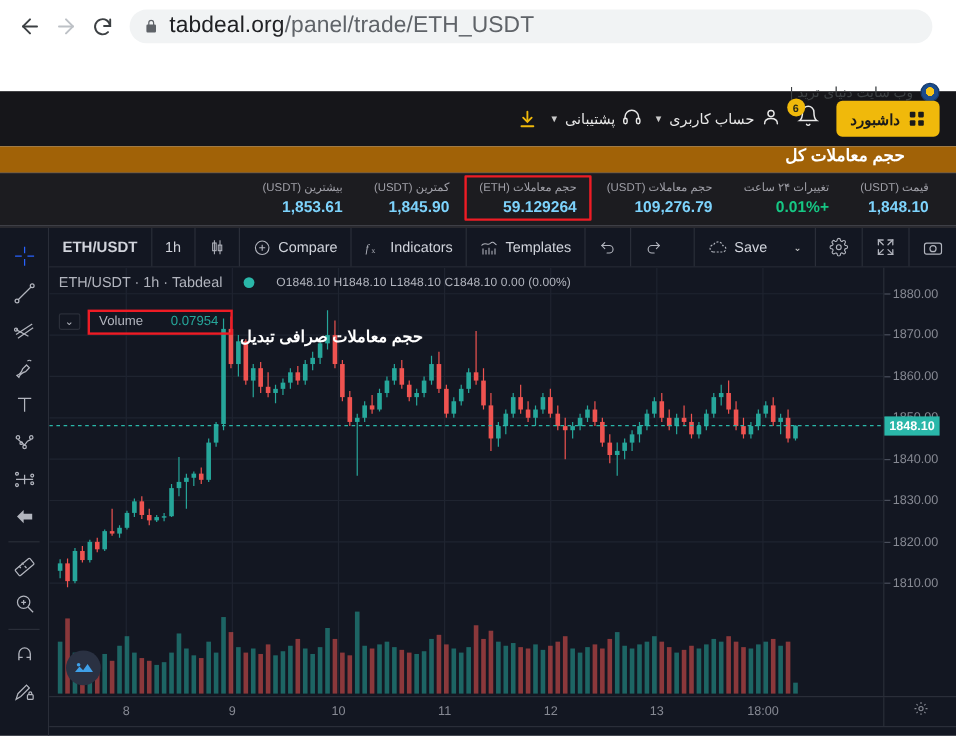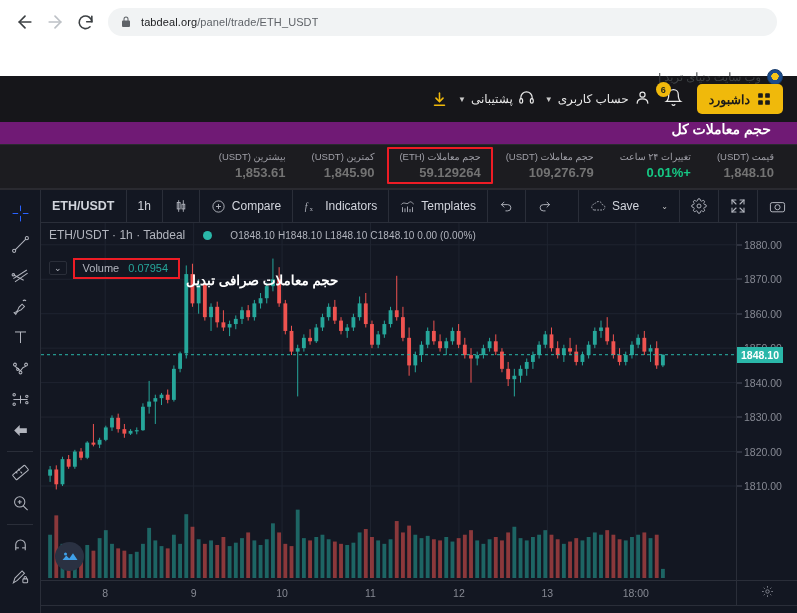--- a/index.html
+++ b/index.html
@@ -21,21 +21,21 @@
   }
   .nav-btn.disabled { color: #bdc1c6; }
   .nav-btn svg { display: block; }
   .omnibox {
     flex: 1; height: 28px; background: #f1f3f4; border-radius: 14px;
     display: flex; align-items: center; padding: 0 12px; margin-left: 8px;
     margin-right: 10px;
   }
   .lock-icon { margin-right: 9px; display: flex; align-items: center; }
   .url-text {
-    font-size: 11px; color: #5f6368; letter-spacing: .1px;
+    font-size: 19px; color: #5f6368; letter-spacing: .1px;
     white-space: nowrap; overflow: hidden;
   }
   .url-text .host { color: #202124; }
 
   
   .bookmark-bar {
     height: 32px; background: #fff; display: flex; align-items: center;
     padding: 0 10px; direction: rtl;
   }
   .bookmark-item {
@@ -70,38 +70,38 @@
   }
   .hdr-item {
     display: flex; align-items: center; gap: 5px;
     color: #e8e8e8; font-size: 12px; cursor: pointer;
   }
   .caret { font-size: 8px; color: #c9c9c9; }
   .dl-ico { color: #f0b90b; display: flex; }
 
   
   .title-row {
-    background: #701a75; height: 22px; direction: rtl;
-    display: flex; align-items: flex-start; padding: 0 8px;
+    background: #a16207; height: 22px; direction: rtl;
+    display: flex; align-items: flex-start; padding: 0 25px;
   }
   .title-row .ttl {
     color: #fff; font-size: 14px; font-weight: bold;
     margin-right: 18px; line-height: 1;
   }
   .ticker {
     background: #1c1c20; direction: rtl; display: flex;
     align-items: center; padding: 4px 10px 7px 10px; gap: 0;
     border-top: 1px solid #2a2a30; height: 44px;
   }
   .tk {
     display: flex; flex-direction: column; gap: 3px; padding: 0 13px;
     position: relative;
   }
   .tk-label { color: #a0a0a8; font-size: 9.5px; white-space: nowrap; }
-  .tk-val { color: #737373; font-size: 13px; font-weight: bold; white-space: nowrap; }
+  .tk-val { color: #7dd3fc; font-size: 13px; font-weight: bold; white-space: nowrap; }
   .tk-val.up { color: #16c784; }
   .tk.highlight {
     border: 2.5px solid #ee1c25; padding: 2px 10px; border-radius: 1px;
   }
 
   
   .chart-panel {
     background: #131722; height: 449px; display: flex;
     border-top: 2px solid #2a2a30; position: relative;
   }
@@ -171,21 +171,21 @@
     display: inline-block;
   }
   .leg-ohlc { color: #b2b5be; font-size: 10px; letter-spacing: .1px; }
   .leg-row2 {
     display: flex; align-items: center; gap: 6px; margin-top: 6px;
   }
   .leg-chevron { color: #b2b5be; font-size: 9px; padding: 1px 4px;
      border: 1px solid #2a2e39; border-radius: 2px; }
   .vol-box {
     border: 2.5px solid #ee1c25; padding: 2px 10px 3px 8px;
-    display: flex; align-items: center; gap: 9px;
+    display: flex; align-items: center; gap: 23px;
   }
   .vol-label { color: #b2b5be; font-size: 11px; }
   .vol-value { color: #26a69a; font-size: 11px; }
   .annot-fa {
     color: #ffffff; font-size: 13.5px; font-weight: bold;
     direction: rtl; margin-right: 4px; white-space: nowrap; margin-top: 24px;
   }
 
   
   .wm-logo {

